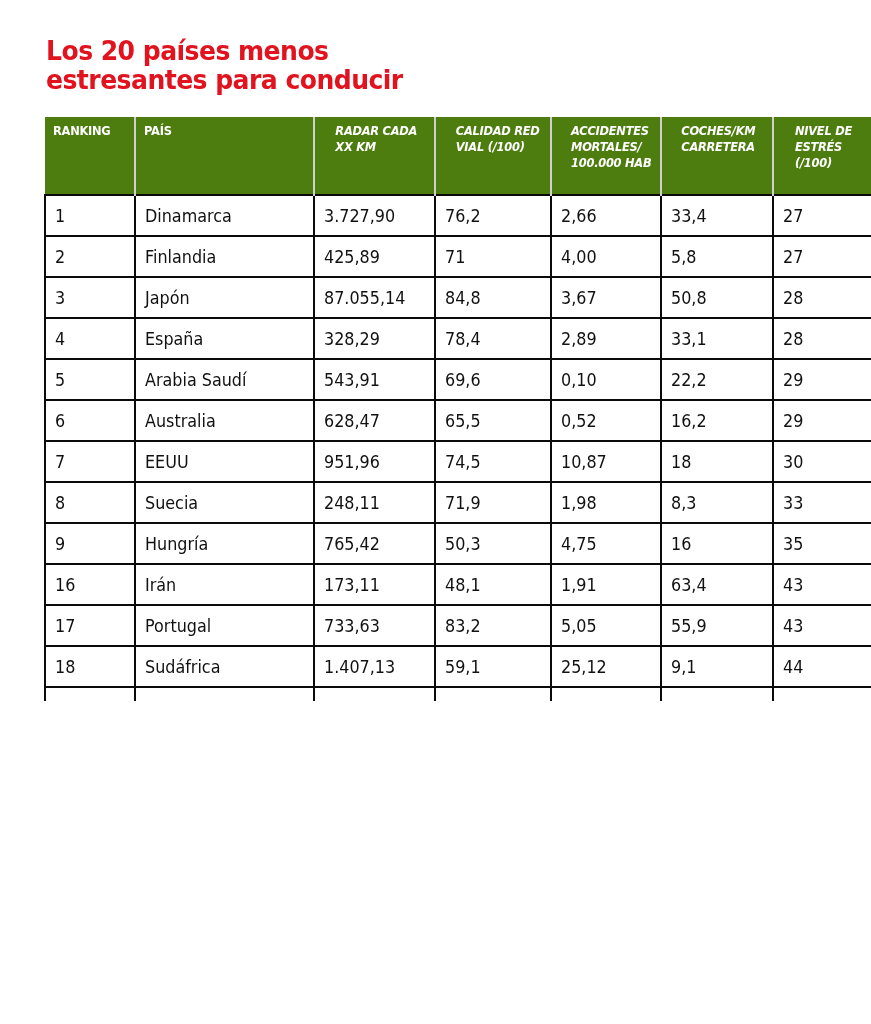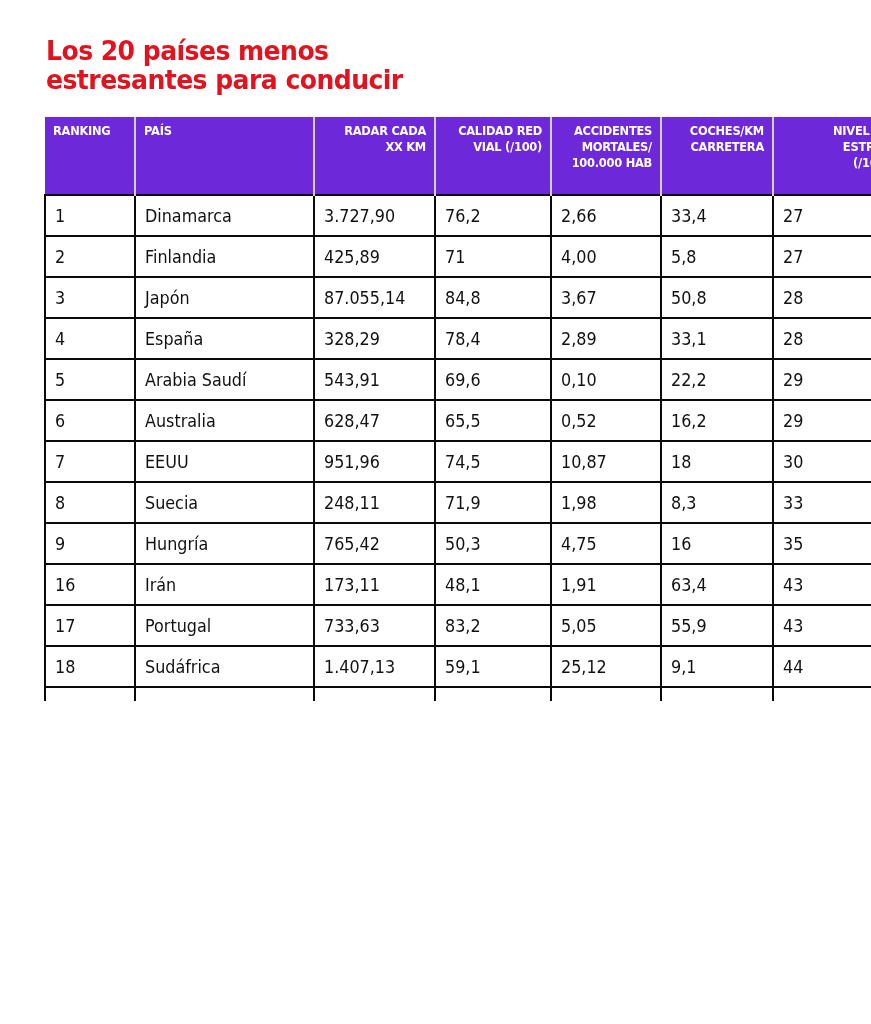--- a/index.html
+++ b/index.html
@@ -53,21 +53,21 @@
     width: 853px;
   }
   table.grid {
     border-collapse: collapse;
     table-layout: fixed;
     width: 853px;
   }
 
   
   thead th {
-    background: #6d28d9;
+    background: #4d7c0f;
     color: #ffffff;
     font-family: "DejaVu Sans", "Liberation Sans", sans-serif;
     font-weight: 700;
     font-size: 13px;
     line-height: 16px;
     letter-spacing: -0.3px;
     height: 78px;
     padding: 6px 8px 4px 8px;
     vertical-align: top;
     border-left: 2px solid #d0d0d0;
@@ -77,21 +77,21 @@
   }
   thead th:first-child { border-left: 0; }
   thead th .hdr {
     display: block;
     transform: scaleX(0.88);
     transform-origin: inherit;
     white-space: pre-line;
   }
   th.al-left   { text-align: left;  }
   th.al-left .hdr   { transform-origin: left center; }
-  th.al-right  { text-align: right; }
+  th.al-right  { text-align: left; font-style: italic; }
   th.al-right .hdr  { transform-origin: right center; }
 
   
   tbody td {
     background: #ffffff;
     color: #111111;
     font-family: "DejaVu Sans", "Liberation Sans", sans-serif;
     font-weight: 400;
     font-size: 17px;
     line-height: 20px;

